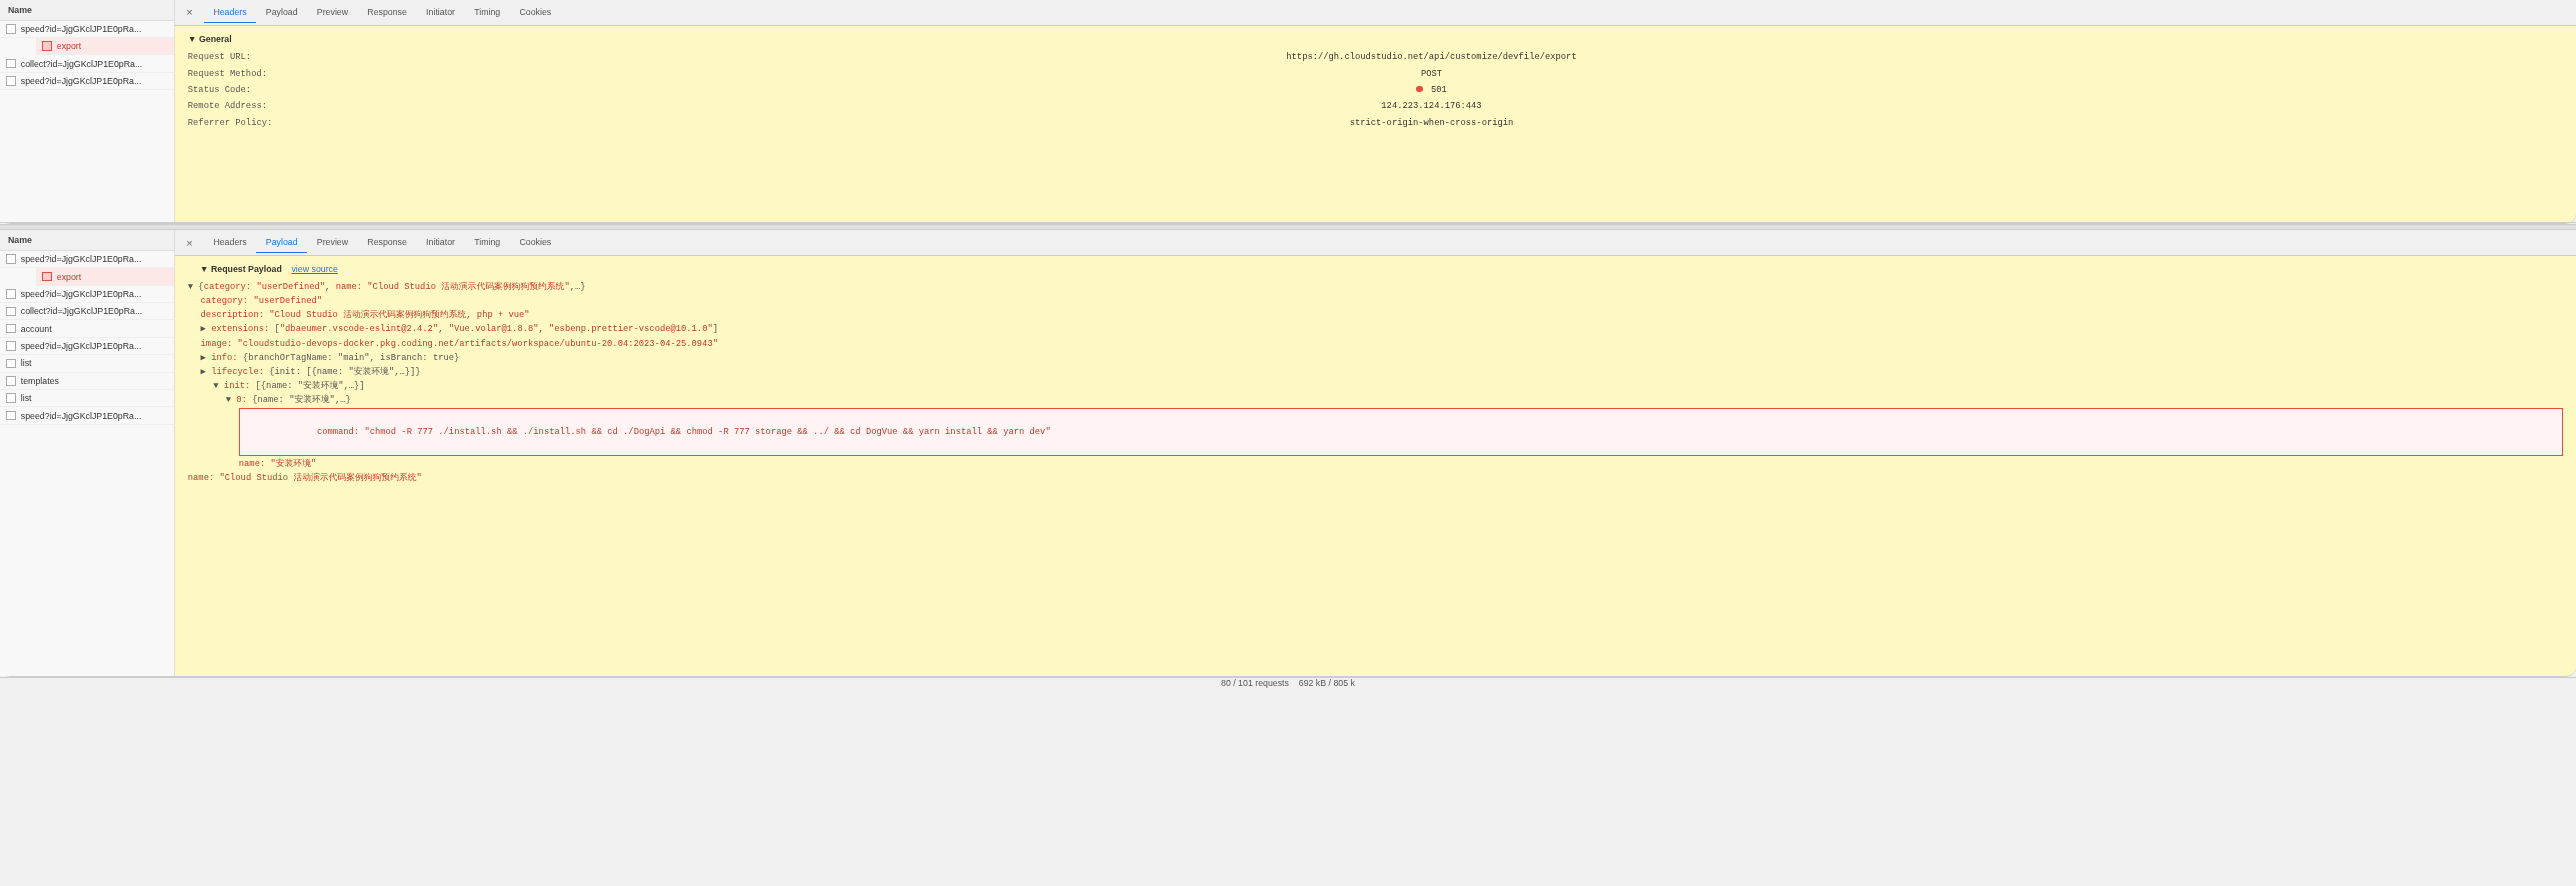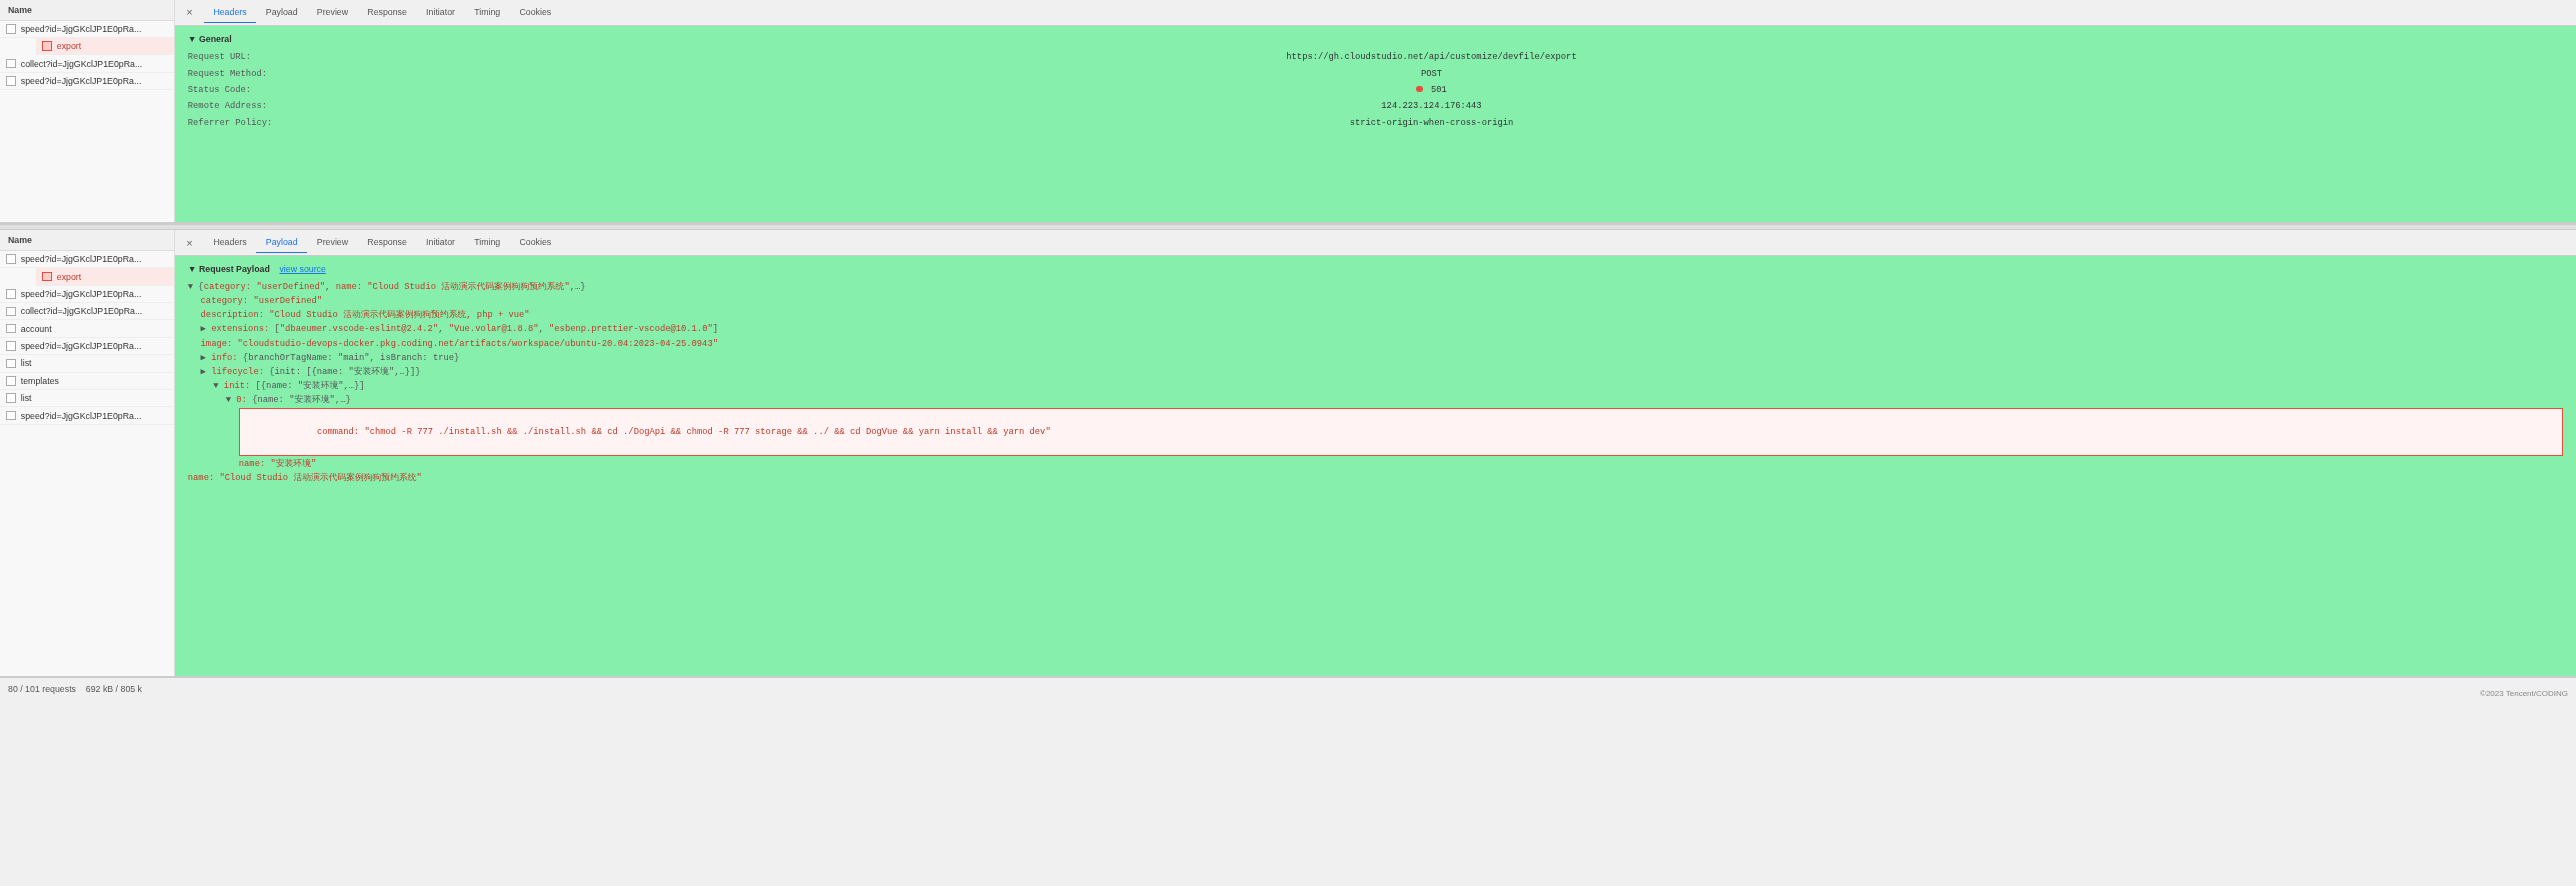--- a/index.html
+++ b/index.html
@@ -4,22 +4,23 @@
   <style>
     * { box-sizing: border-box; margin: 0; padding: 0; }
     body {
       font-family: -apple-system, BlinkMacSystemFont, 'Segoe UI', sans-serif;
       font-size: 8.8px;
       background: #f0f0f0;
       color: #333;
     }
 
     .panel {
-      background: #86efac;
+      background: #fef9c3;
       border-bottom: 0.8px solid #ccc;
+      border-radius: 10px;
     }
 
     .panel-top {
       display: flex;
       height: 223px;
       border-bottom: 1.6px solid #ccc;
     }
 
     .panel-bottom {
       display: flex;
@@ -180,20 +181,21 @@
       display: flex;
       align-items: center;
       gap: 9.6px;
       margin-bottom: 6.4px;
     }
 
     .payload-title {
       font-size: 8.8px;
       font-weight: 600;
       color: #333;
+      margin-left: 12px;
     }
 
     .view-source-link {
       font-size: 8.8px;
       color: #1a73e8;
       cursor: pointer;
       text-decoration: underline;
     }
 
     .payload-tree {
@@ -228,22 +230,22 @@
 
     .bottom-bar {
       height: 22px;
       background: #f0f0f0;
       border-top: 0.8px solid #ccc;
       display: flex;
       align-items: center;
       padding: 0 8px;
       font-size: 8.8px;
       color: #555;
-      gap: 17px;
-      justify-content: space-between;
+      gap: 26px;
+      flex-direction: column;
     }
 
     .bottom-bar-right {
       color: #888;
       font-size: 8px;
       margin-top: 9px;
     }
 
     .divider-line {
       height: 6.4px;

